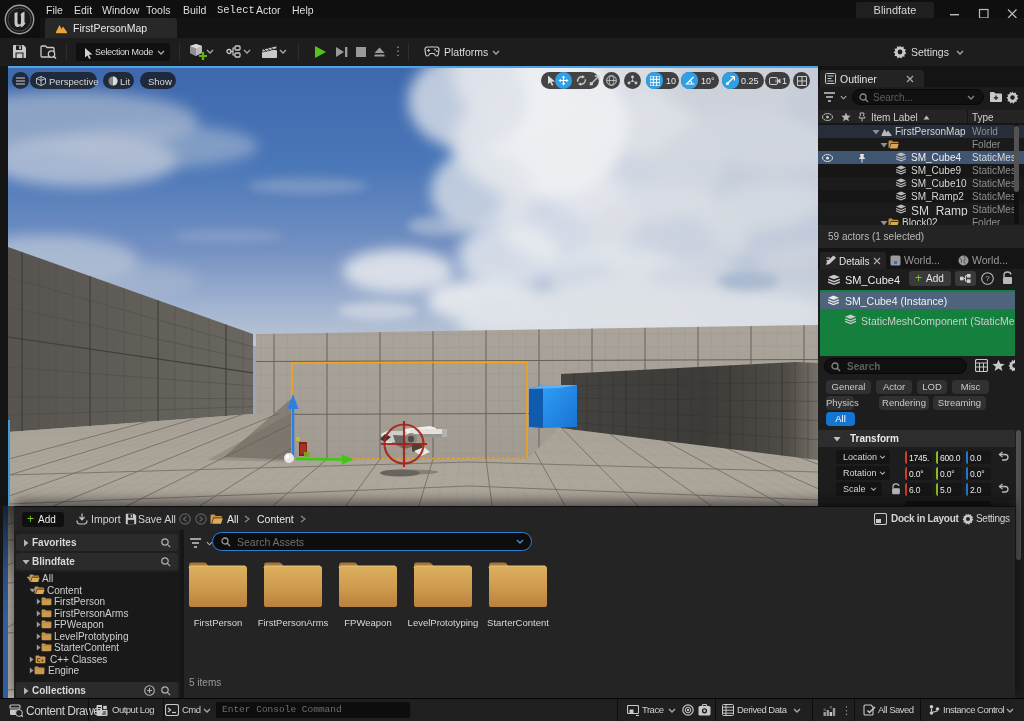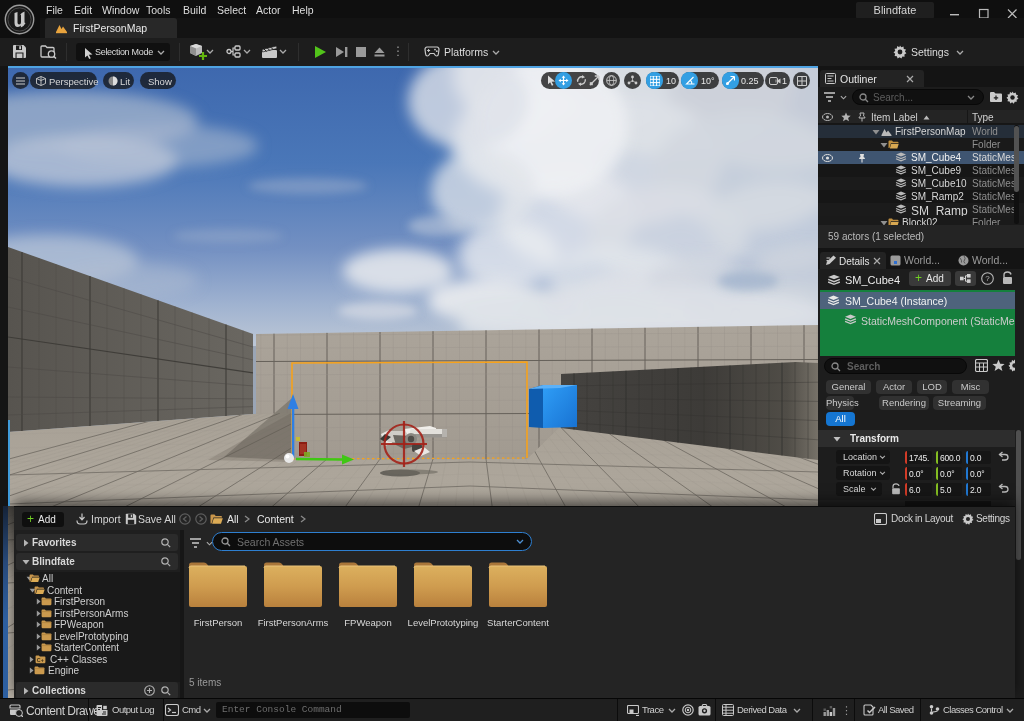--- a/index.html
+++ b/index.html
@@ -28,21 +28,21 @@
       <circle cx="15.5" cy="15.5" r="11.6" fill="none" stroke="#555" stroke-width="0.8"></circle>
       <path d="M10.5 9 L13.5 8 L13.5 18.5 Q13.5 20.5 15.2 20.5 Q17 20.5 17 18.3 L17 10.5 L15.5 11.5 Q17.5 8.5 20.5 7.5 L20.5 18 Q20.5 19.5 21.8 18.8 Q20 22.5 16.8 23.4 L16.8 21.6 Q15.8 23 13.8 23 Q10.5 23 10.5 18.8 Z" fill="#c8c8c8"></path>
     </svg>
 
     <div class="abs" id="menuitems" style="left:0;top:4px;height:14px;font-size:10.5px;color:#dedede;">
       <span class="abs" style="left:46px;">File</span>
         <span class="abs" style="left:74px;">Edit</span>
         <span class="abs" style="left:102px;">Window</span>
         <span class="abs" style="left:146px;">Tools</span>
         <span class="abs" style="left:183px;">Build</span>
-        <span class="abs" style="left:217px;">Select</span>
+        <span class="abs" style="left:217px;font-family:Liberation Mono, monospace;">Select</span>
         <span class="abs" style="left:256px;">Actor</span>
         <span class="abs" style="left:292px;">Help</span>
     </div>
 
     <div class="abs" style="left:856px;top:2px;width:78px;height:17px;background:#1f1f1f;border-radius:2px;text-align:center;line-height:17px;font-size:11px;color:#d6d6d6;">Blindfate</div>
 
     <svg class="abs" style="left:950px;top:8px;" width="70" height="12" viewBox="0 0 70 12">
       <rect x="0" y="6" width="9" height="1.4" fill="#bbb"></rect>
       <rect x="29.5" y="1.5" width="8.5" height="8.5" fill="none" stroke="#bbb" stroke-width="1.2"></rect>
       <path d="M58 1.5 L66.5 10 M66.5 1.5 L58 10" stroke="#bbb" stroke-width="1.2"></path>
@@ -975,21 +975,21 @@
       </svg>
     <span class="abs" style="left:243px;top:6px;font-size:10.5px;color:#e8e8e8;">Content</span>
     <svg class="abs" style="left:286px;top:8px;" width="6" height="8" viewBox="0 0 6 8">
         <path d="M1 1 L5 4 L1 7" fill="none" stroke="#8a8a8a" stroke-width="1.3"></path>
       </svg>
 
     <svg class="abs" style="left:860px;top:6px;" width="13" height="12" viewBox="0 0 13 12">
         <rect x="0.5" y="0.5" width="12" height="11" rx="1.5" fill="none" stroke="#c9c9c9" stroke-width="1.1"></rect>
         <rect x="2" y="6" width="5" height="4" fill="#c9c9c9"></rect>
       </svg>
-    <span class="abs" style="left:877px;top:6px;font-size:10px;letter-spacing:-0.3px;color:#d4d4d4;">Dock in Layout</span>
+    <span class="abs" style="left:877px;top:6px;font-size:10px;letter-spacing:-0.3px;color:#d4d4d4;font-weight:bold;">Dock in Layout</span>
     <svg class="abs" style="left:948px;top:6px;" width="12" height="12" viewBox="0 0 14 14">
       <path d="M7 0.5 L8.3 2.3 L10.5 1.6 L10.8 3.9 L13 4.5 L11.9 6.5 L13.4 8.3 L11.4 9.4 L11.6 11.7 L9.4 11.5 L8.4 13.6 L6.6 12.2 L4.6 13.4 L3.9 11.2 L1.6 11 L2.2 8.8 L0.5 7.3 L2.3 5.9 L1.5 3.7 L3.8 3.4 L4.3 1.1 L6.3 2.2 Z" fill="#c9c9c9"></path>
       <circle cx="7" cy="7" r="2.4" fill="#242424"></circle>
     </svg>
     <span class="abs" style="left:962px;top:6px;font-size:10px;letter-spacing:-0.3px;color:#d4d4d4;">Settings</span>
 
     <div class="abs" style="left:0;top:23px;width:166px;height:169px;background:#1f1f1f;">
       <div class="abs" style="left:2px;top:4px;width:162px;height:17px;background:#2b2b2b;border-radius:3px;">
         <svg class="abs" style="left:7px;top:5px;" width="6" height="8" viewBox="0 0 6 8">
             <path d="M1 0.5 L5.5 4 L1 7.5 Z" fill="#b5b5b5"></path>
@@ -1287,19 +1287,19 @@
       <path d="M4.5 6.5 L6.5 8.5 L12 3" fill="none" stroke="#c9c9c9" stroke-width="1.5"></path>
     </svg>
     <span class="abs" style="left:878px;top:5px;font-size:9.5px;letter-spacing:-0.5px;color:#cfcfcf;">All Saved</span>
     <div class="abs" style="left:920px;top:0;width:1px;height:22px;background:#0c0c0c;"></div>
     <svg class="abs" style="left:929px;top:5px;" width="11" height="12" viewBox="0 0 11 12">
       <circle cx="2.5" cy="9" r="1.8" fill="#c9c9c9"></circle>
         <circle cx="2.5" cy="2.8" r="1.8" fill="#c9c9c9"></circle>
         <circle cx="8.5" cy="5" r="1.8" fill="#c9c9c9"></circle>
       <path d="M2.5 4.5 V7.5 M3.8 8 Q8.5 7.5 8.5 6.5" fill="none" stroke="#c9c9c9" stroke-width="1.2"></path>
     </svg>
-    <span class="abs" style="left:943px;top:5px;font-size:9.5px;letter-spacing:-0.5px;color:#cfcfcf;">Classes Control</span>
+    <span class="abs" style="left:943px;top:5px;font-size:9.5px;letter-spacing:-0.5px;color:#cfcfcf;">Instance Control</span>
     <svg class="abs" style="left:1006px;top:9px;" width="8" height="5" viewBox="0 0 8 5">
         <path d="M1 1 L4 4 L7 1" stroke="#aaa" stroke-width="1.3" fill="none"></path>
       </svg>
   </div>
 
 </div>
 
 </body></html>

